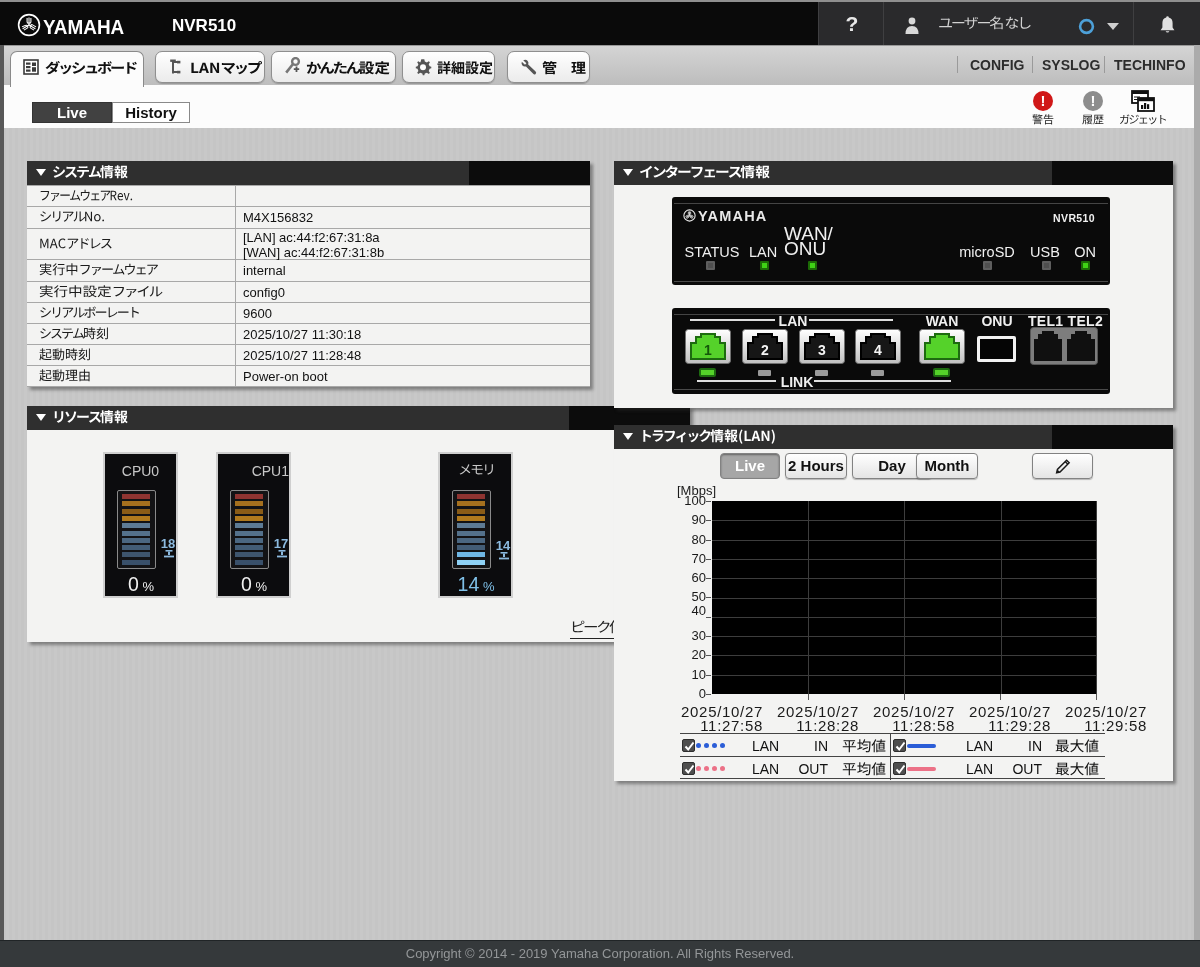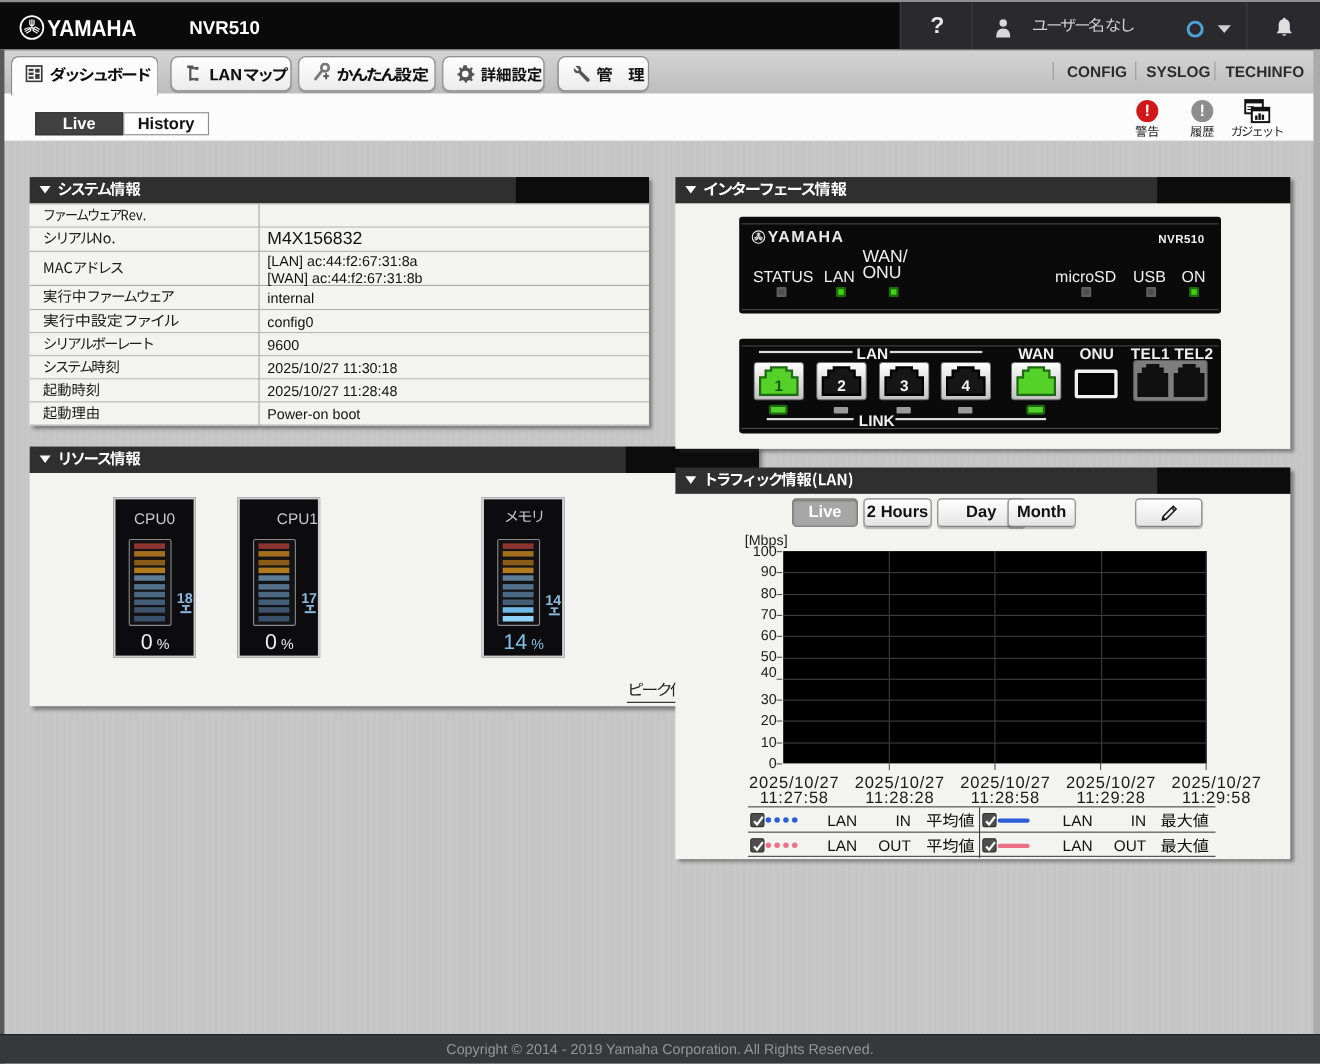--- a/index.html
+++ b/index.html
@@ -12,21 +12,21 @@
 .phead .arr{position:absolute;left:9px;top:8px;width:0;height:0;border-left:5px solid transparent;border-right:5px solid transparent;border-top:7px solid #fff}
 .phead .ttl{position:absolute;left:25px;top:4px}
 .pbody{position:relative;background:#f3f3f2}
 .led{position:absolute;width:9px;height:9px;border-radius:1px}
 .ledg{background:#3fd215;border:2px solid #1c6b06}
 .ledd{background:#4f4f4f;border:2px solid #5e5e5e}
 .btn{position:absolute;height:26px;border:1px solid #828282;border-radius:4px;background:linear-gradient(180deg,#ffffff,#e4e4e4);color:#111;font-weight:bold;font-size:15px;text-align:center;box-shadow:0 1px 1px rgba(0,0,0,.25)}
 .gbox{position:absolute;width:75px;height:146px;background:#0c0c0e;border:2px solid #cfcfcf;}
 .seg{position:absolute;left:4px;width:28px;height:5px}
 .ytick{position:absolute;width:45px;text-align:right;font-size:13px;color:#1a1a1a}
-.xlab{position:absolute;text-align:center;font-size:15px;letter-spacing:0.7px;line-height:13.5px;color:#1a1a1a;padding-top:1px}
+.xlab{position:absolute;text-align:right;font-size:15px;letter-spacing:0.7px;line-height:13.5px;color:#1a1a1a;padding-top:1px}
 .cb{position:absolute;width:13px;height:13px;background:#4e4e4e;border:1px solid #2e2e2e;border-radius:2px}
 .cb svg{position:absolute;left:0px;top:0px}
 </style></head><body>
 
 <div class="abs" style="left:0;top:0;width:1200px;height:45px;background:#0a0a0a;border-top:2px solid #8f8f8f">
 <div class="abs" style="left:818px;top:0;width:382px;height:43px;background:#2a2a2c"></div>
 <div class="abs" style="left:818px;top:0;width:1px;height:43px;background:#3f3f41"></div>
 <div class="abs" style="left:883px;top:0;width:1px;height:43px;background:#3f3f41"></div>
 <div class="abs" style="left:1133px;top:0;width:1px;height:43px;background:#3f3f41"></div>
 <svg class="abs" style="left:17px;top:11px" width="24" height="24" viewBox="0 0 24 24">
@@ -246,21 +246,21 @@
             <path transform="translate(0.00,11.18) scale(0.01318,-0.01300)" d="M301 768 256 701C315 667 423 595 471 559L518 627C475 659 360 735 301 768ZM151 53 197 -28C290 -9 428 38 529 96C688 190 827 319 913 454L865 536C784 395 652 265 486 170C385 112 261 72 151 53ZM150 543 106 475C166 444 275 374 324 338L370 408C326 440 209 511 150 543Z"></path>
             <path transform="translate(11.20,11.18) scale(0.01318,-0.01300)" d="M776 759H682C685 734 687 706 687 672C687 637 687 552 687 514C687 325 675 244 604 161C542 91 457 51 365 28L430 -41C503 -16 603 27 668 105C740 191 773 270 773 510C773 548 773 632 773 672C773 706 774 734 776 759ZM312 751H221C223 732 225 697 225 679C225 649 225 388 225 346C225 316 222 284 220 269H312C310 287 308 320 308 345C308 387 308 649 308 679C308 703 310 732 312 751Z"></path>
             <path transform="translate(22.41,11.18) scale(0.01318,-0.01300)" d="M931 676 882 723C867 720 831 717 812 717C752 717 286 717 238 717C201 717 159 721 124 726V635C163 639 201 641 238 641C285 641 738 641 808 641C775 579 681 470 589 417L655 364C769 443 864 572 904 640C911 651 924 666 931 676ZM532 544H442C445 518 446 496 446 472C446 305 424 162 269 68C241 48 207 32 179 23L253 -37C508 90 532 273 532 544Z"></path>
             <path transform="translate(33.61,11.18) scale(0.01318,-0.01300)" d="M524 21 577 -23C584 -17 595 -9 611 0C727 57 866 160 952 277L905 345C828 232 705 141 613 99C613 130 613 613 613 676C613 714 616 742 617 750H525C526 742 530 714 530 676C530 613 530 123 530 77C530 57 528 37 524 21ZM66 26 141 -24C225 45 289 143 319 250C346 350 350 564 350 675C350 705 354 735 355 747H263C267 726 270 704 270 674C270 563 269 363 240 272C210 175 150 86 66 26Z"></path>
             <path transform="translate(44.82,11.18) scale(0.01318,-0.01300)" d="M101 0H188V385C188 462 181 540 177 614H181L260 463L527 0H622V733H534V352C534 276 541 193 547 120H542L463 271L195 733H101Z"></path>
             <path transform="translate(54.35,11.18) scale(0.01318,-0.01300)" d="M303 -13C436 -13 554 91 554 271C554 452 436 557 303 557C170 557 52 452 52 271C52 91 170 -13 303 -13ZM303 63C209 63 146 146 146 271C146 396 209 480 303 480C397 480 461 396 461 271C461 146 397 63 303 63Z"></path>
             <path transform="translate(62.34,11.18) scale(0.01318,-0.01300)" d="M139 -13C175 -13 205 15 205 56C205 98 175 126 139 126C102 126 73 98 73 56C73 15 102 -13 139 -13Z"></path>
           </svg>
         </div>
 <div class="abs" style="left:208px;top:0;width:1px;height:22px;background:#a8a8a8"></div>
-<div class="abs" style="left:216px;top:0;font-size:16px;color:#111;line-height:22px">M4X156832</div>
+<div class="abs" style="left:216px;top:0;font-size:13px;color:#111;line-height:22px">M4X156832</div>
 </div>
 <div style="position:relative;height:31px;border-bottom:1px solid #a8a8a8;background:#f3f3f2">
 <div class="abs" style="left:12px;top:8px">
           <svg width="72" height="15" viewBox="0 0 72 15" style="display:block;fill:#1c1c1c;overflow:visible;">
             <path transform="translate(0.00,11.18) scale(0.01319,-0.01300)" d="M101 0H184V406C184 469 178 558 172 622H176L235 455L374 74H436L574 455L633 622H637C632 558 625 469 625 406V0H711V733H600L460 341C443 291 428 239 409 188H405C387 239 371 291 352 341L212 733H101Z"></path>
             <path transform="translate(10.71,11.18) scale(0.01319,-0.01300)" d="M4 0H97L168 224H436L506 0H604L355 733H252ZM191 297 227 410C253 493 277 572 300 658H304C328 573 351 493 378 410L413 297Z"></path>
             <path transform="translate(18.73,11.18) scale(0.01319,-0.01300)" d="M377 -13C472 -13 544 25 602 92L551 151C504 99 451 68 381 68C241 68 153 184 153 369C153 552 246 665 384 665C447 665 495 637 534 596L584 656C542 703 472 746 383 746C197 746 58 603 58 366C58 128 194 -13 377 -13Z"></path>
             <path transform="translate(27.15,11.18) scale(0.01319,-0.01300)" d="M931 676 882 723C867 720 831 717 812 717C752 717 286 717 238 717C201 717 159 721 124 726V635C163 639 201 641 238 641C285 641 738 641 808 641C775 579 681 470 589 417L655 364C769 443 864 572 904 640C911 651 924 666 931 676ZM532 544H442C445 518 446 496 446 472C446 305 424 162 269 68C241 48 207 32 179 23L253 -37C508 90 532 273 532 544Z"></path>
             <path transform="translate(38.36,11.18) scale(0.01319,-0.01300)" d="M656 720 601 695C634 650 665 595 690 543L747 569C724 616 681 683 656 720ZM777 770 722 744C756 700 788 647 815 594L871 622C847 668 803 735 777 770ZM305 75C305 38 303 -11 299 -43H395C392 -11 389 43 389 75V404C500 370 673 303 781 244L816 329C710 382 521 453 389 493V657C389 687 392 730 396 761H297C303 730 305 685 305 657C305 573 305 131 305 75Z"></path>
             <path transform="translate(49.57,11.18) scale(0.01319,-0.01300)" d="M222 32 280 -18C296 -8 311 -3 322 0C571 72 777 196 907 357L862 427C738 266 506 134 315 86C315 137 315 558 315 653C315 682 318 719 322 744H223C227 724 232 679 232 653C232 558 232 143 232 81C232 61 229 48 222 32Z"></path>
@@ -503,21 +503,21 @@
             </g>
 </g>
         </svg>
 <div class="abs" style="left:26px;top:11px;color:#e8e8e8;font-size:14.5px;font-weight:bold;letter-spacing:1.2px">YAMAHA</div>
 <div class="abs" style="left:381px;top:15px;color:#f0f0f0;font-size:10.5px;font-weight:bold;letter-spacing:0.4px">NVR510</div>
 <div class="abs" style="left:0px;top:47px;width:80px;text-align:center;color:#f0f0f0;font-size:14.5px">STATUS</div>
 <div class="abs" style="left:51px;top:47px;width:80px;text-align:center;color:#f0f0f0;font-size:14.5px">LAN</div>
 <div class="abs" style="left:275px;top:47px;width:80px;text-align:center;color:#f0f0f0;font-size:14.5px">microSD</div>
 <div class="abs" style="left:333px;top:47px;width:80px;text-align:center;color:#f0f0f0;font-size:14.5px">USB</div>
 <div class="abs" style="left:373px;top:47px;width:80px;text-align:center;color:#f0f0f0;font-size:14.5px">ON</div>
-<div class="abs" style="left:112px;top:29px;width:80px;color:#f0f0f0;font-size:16px;line-height:15px">WAN/<br>ONU</div>
+<div class="abs" style="left:112px;top:29px;width:80px;color:#f0f0f0;font-size:19px;line-height:15px">WAN/<br>ONU</div>
 <div class="led ledd" style="left:34px;top:64px"></div>
 <div class="led ledg" style="left:88px;top:64px"></div>
 <div class="led ledg" style="left:136px;top:64px"></div>
 <div class="led ledd" style="left:311px;top:64px"></div>
 <div class="led ledd" style="left:370px;top:64px"></div>
 <div class="led ledg" style="left:409px;top:64px"></div>
 </div>
 <div class="abs" style="left:58px;top:123px;width:438px;height:86px;background:#0a0a0a;border-radius:3px">
 <div class="abs" style="left:2px;top:6px;width:434px;height:1px;background:#454545"></div>
 <div class="abs" style="left:2px;top:81px;width:434px;height:1px;background:#4a4a4a"></div>

